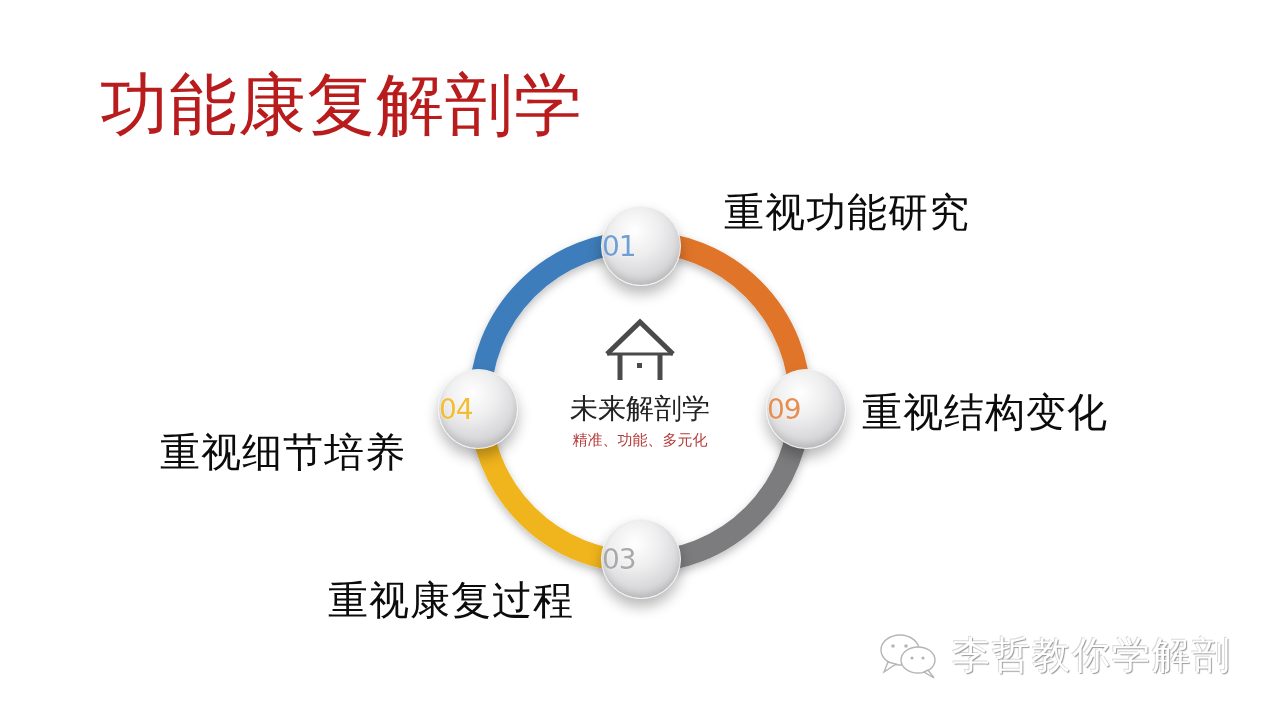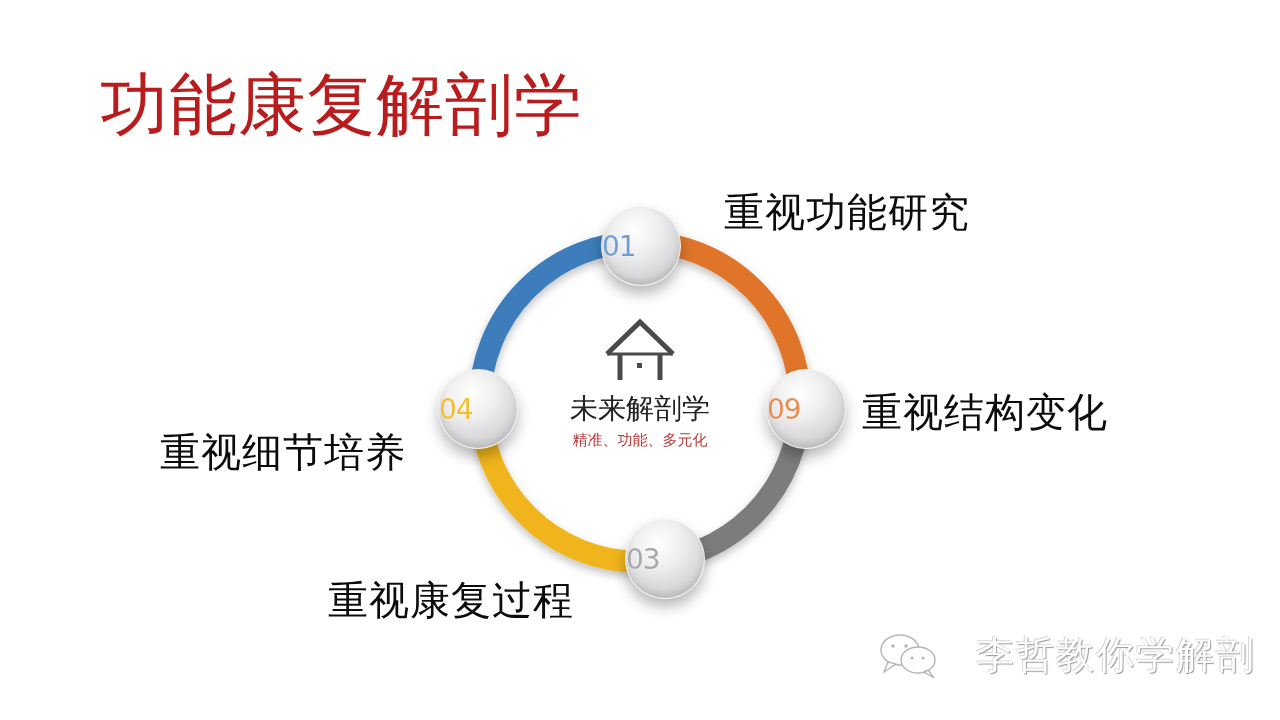--- a/index.html
+++ b/index.html
@@ -34,21 +34,21 @@
       font-size: 28px; line-height: 34px; color: #222;
     }
     .center-sub {
       position: absolute; left: 540px; top: 430px; width: 200px; text-align: center;
       font-size: 15px; line-height: 20px; color: #b73a3a;
       font-family: "DejaVu Sans", "Liberation Sans", sans-serif;
     }
     .house { position: absolute; left: 603px; top: 318px; }
     .watermark {
       position: absolute; left: 878px; top: 630px; height: 50px;
-      display: flex; align-items: center; gap: 24px;
+      display: flex; align-items: center;
     }
     .watermark-text {
       font-family: "DejaVu Sans", "Liberation Sans", sans-serif;
       font-size: 38px; color: #ffffff; letter-spacing: 2px;
       text-shadow: 1px 1px 1px #9a9a9a, -1px -1px 0 #d8d8d8;
       margin-left: 10px;
     }
   </style>
 </head>
 <body>
@@ -69,21 +69,21 @@
     <path d="M 640 562 A 160 160 0 0 1 480 402" stroke="#f0b51a"></path>
   </g>
 </svg>
 
 <div class="node" style="left:601px; top:206px;">
   <span style="color:#6f9ed6;">01</span>
 </div>
 <div class="node" style="left:766px; top:369px;">
   <span style="color:#e58f55;">09</span>
 </div>
-<div class="node" style="left:625px; top:519px;">
+<div class="node" style="left:601px; top:519px;">
   <span style="color:#a9a9ab;">03</span>
 </div>
 <div class="node" style="left:438px; top:369px;">
   <span style="color:#f2bd33;">04</span>
 </div>
 
 <div class="label" style="left:724px; top:188px;">重视功能研究</div>
 <div class="label" style="left:862px; top:388px;">重视结构变化</div>
 <div class="label" style="left:328px; top:576px;">重视康复过程</div>
 <div class="label" style="left:160px; top:388px;margin-top:40px;">重视细节培养</div>

